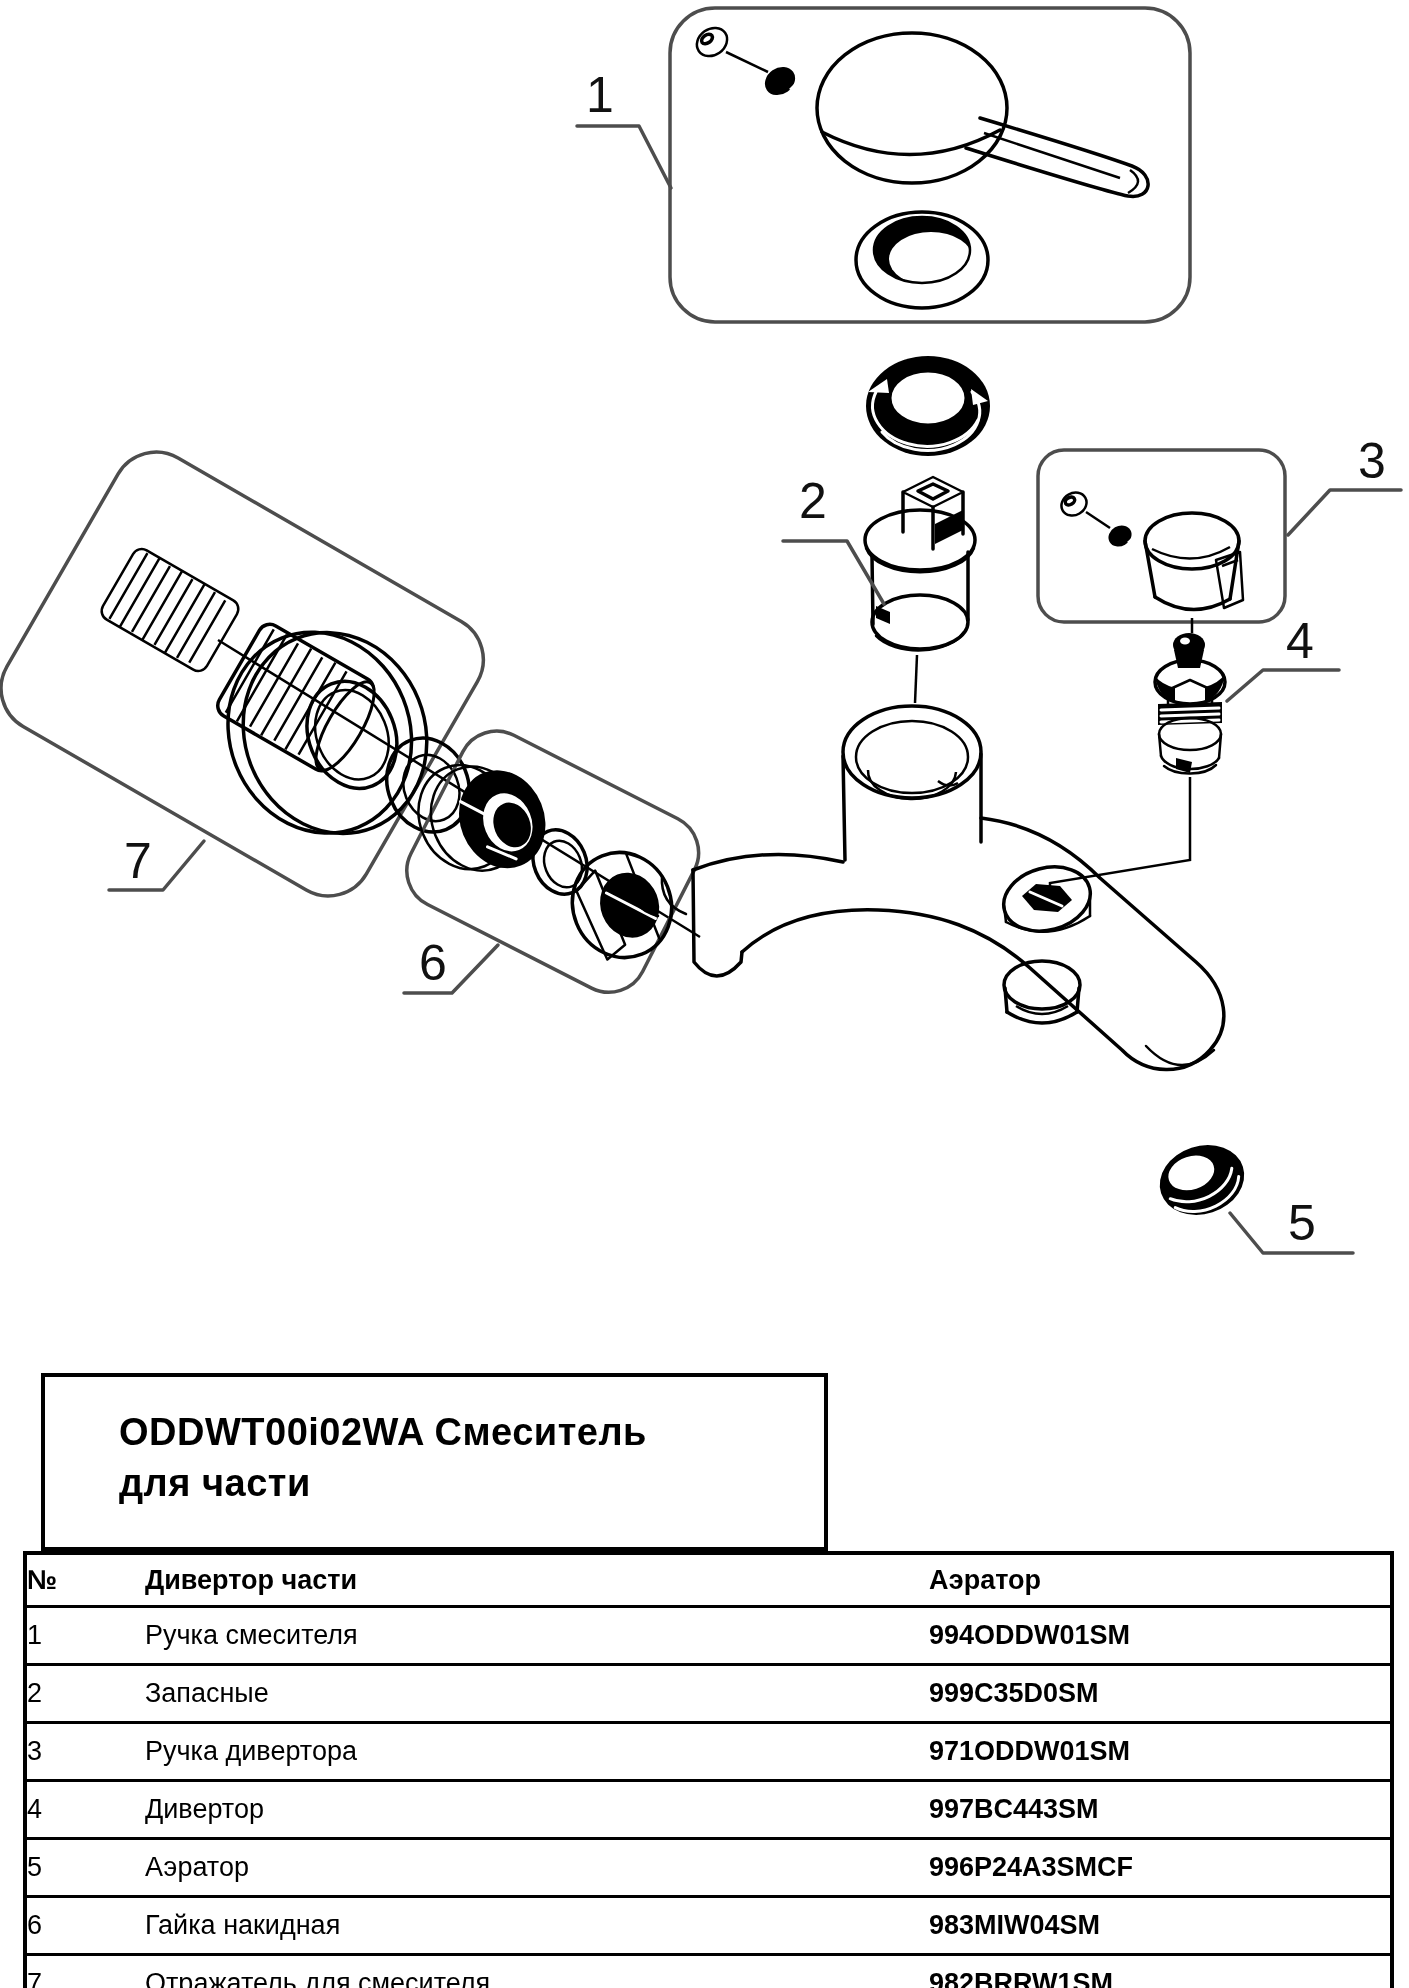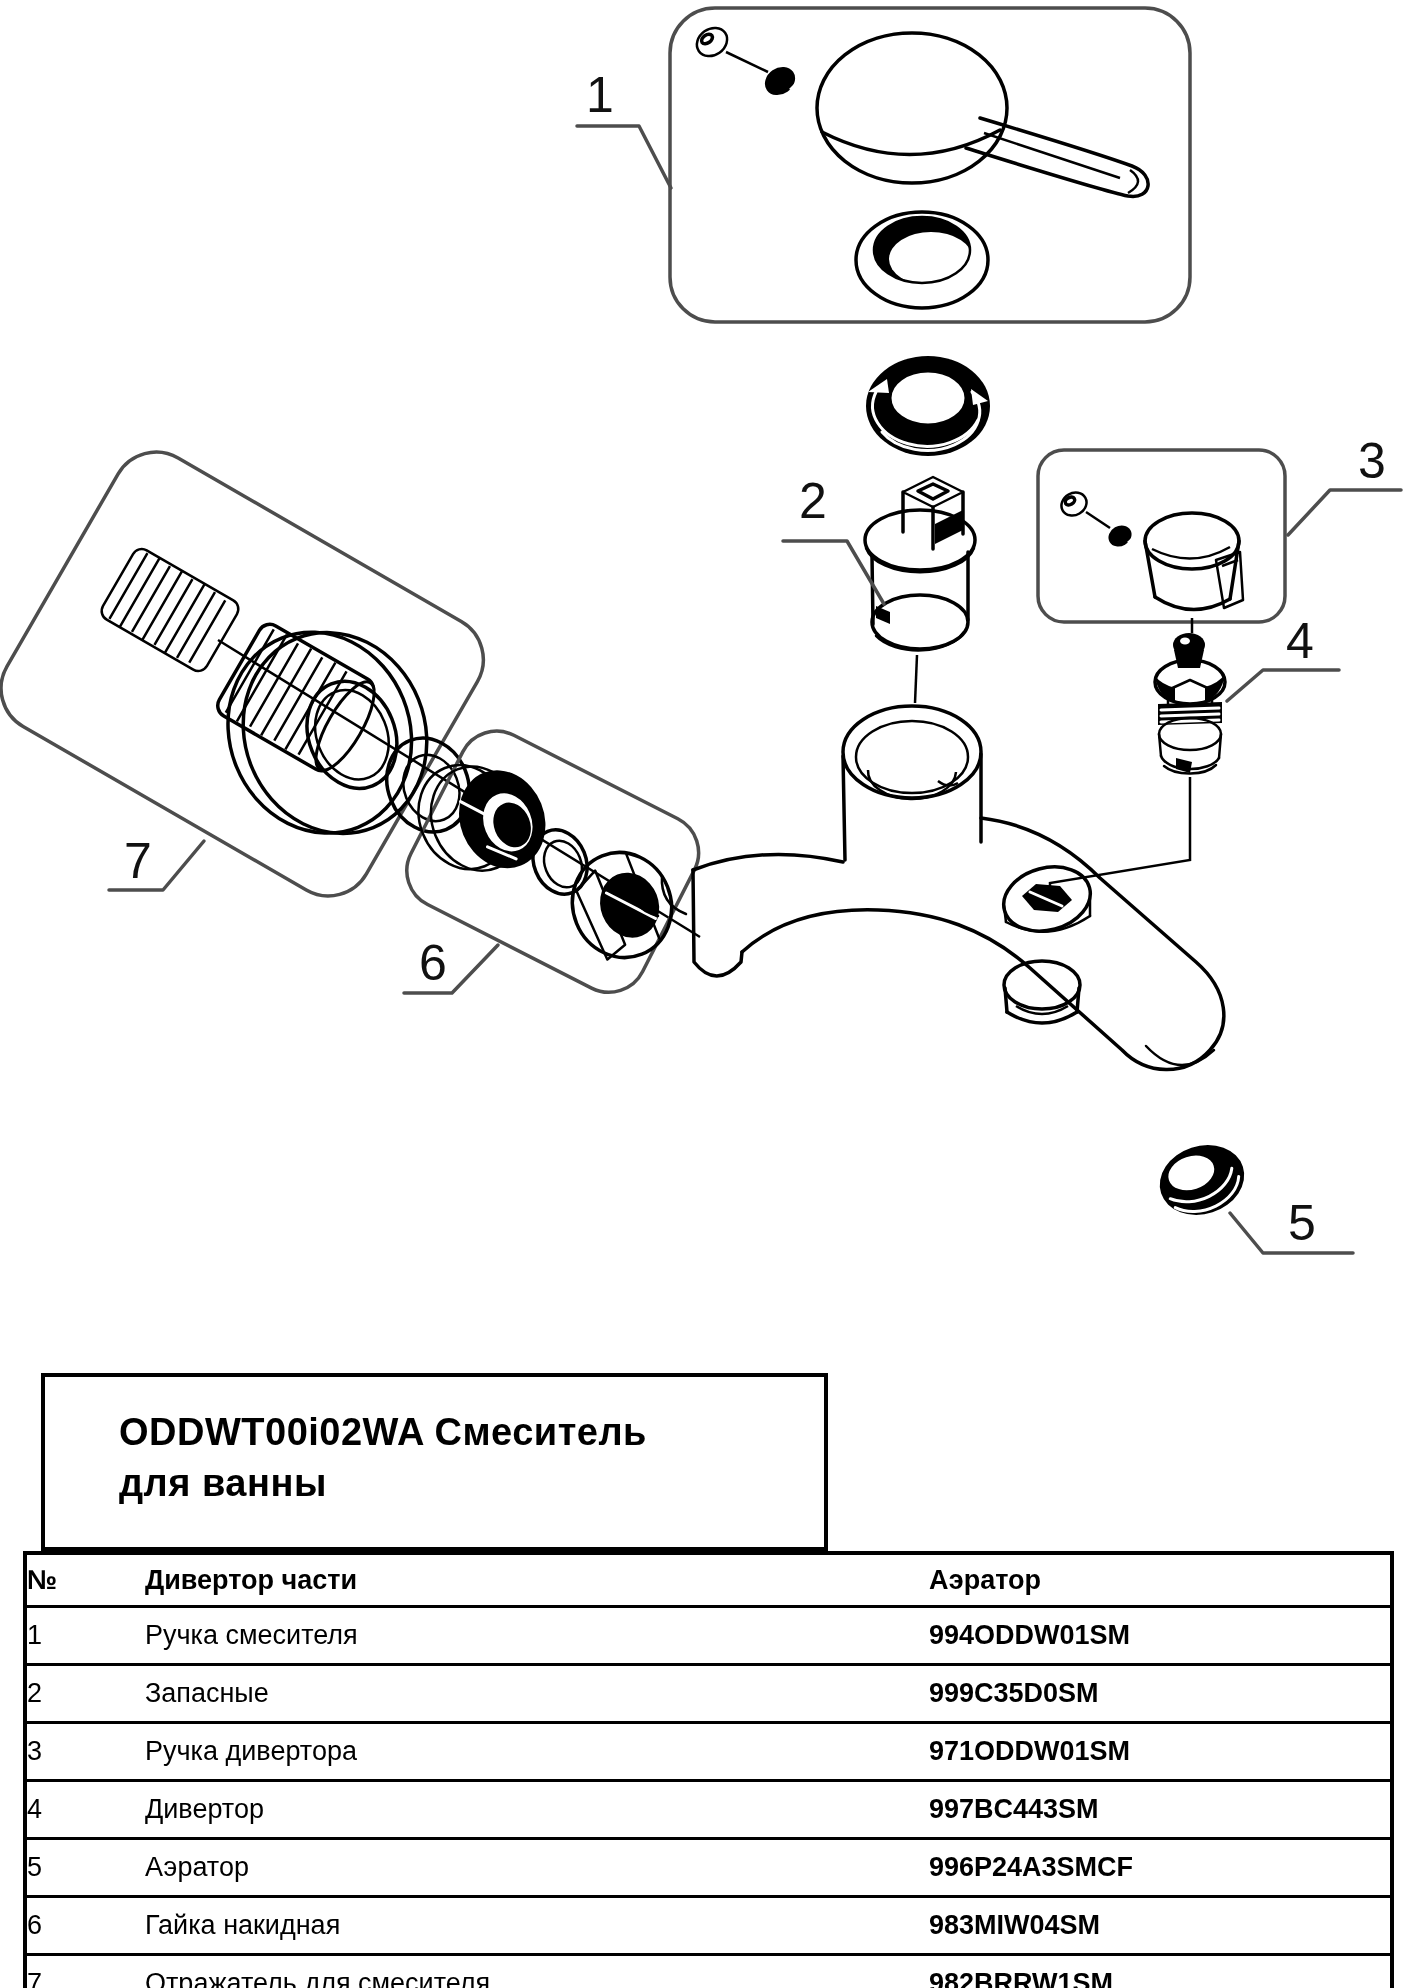--- a/index.html
+++ b/index.html
@@ -227,21 +227,21 @@
         <path class="whtl" d="M 1168,1198 A 40,30 0 0 0 1238,1188" stroke-width="2"></path>
         <path class="whtl" d="M 1166,1188 A 40,30 0 0 0 1234,1178" stroke-width="2"></path>
       </g>
     </g>
     <path class="leader" d="M 1230,1213 L 1263,1253 L 1353,1253"></path>
     <text class="callout" x="1302" y="1240">5</text>
   </svg>
 
   <div class="titlebox">
     <div class="title-line">ODDWT00i02WA Смеситель</div>
-    <div class="title-line">для ванны</div>
+    <div class="title-line">для части</div>
   </div>
 
   <table class="parts">
     <tbody>
         <tr class="head">
       <td class="c-num">№</td>
       <td class="c-name">Дивертор части</td>
       <td class="c-art">Аэратор</td>
     </tr>
     <tr>

